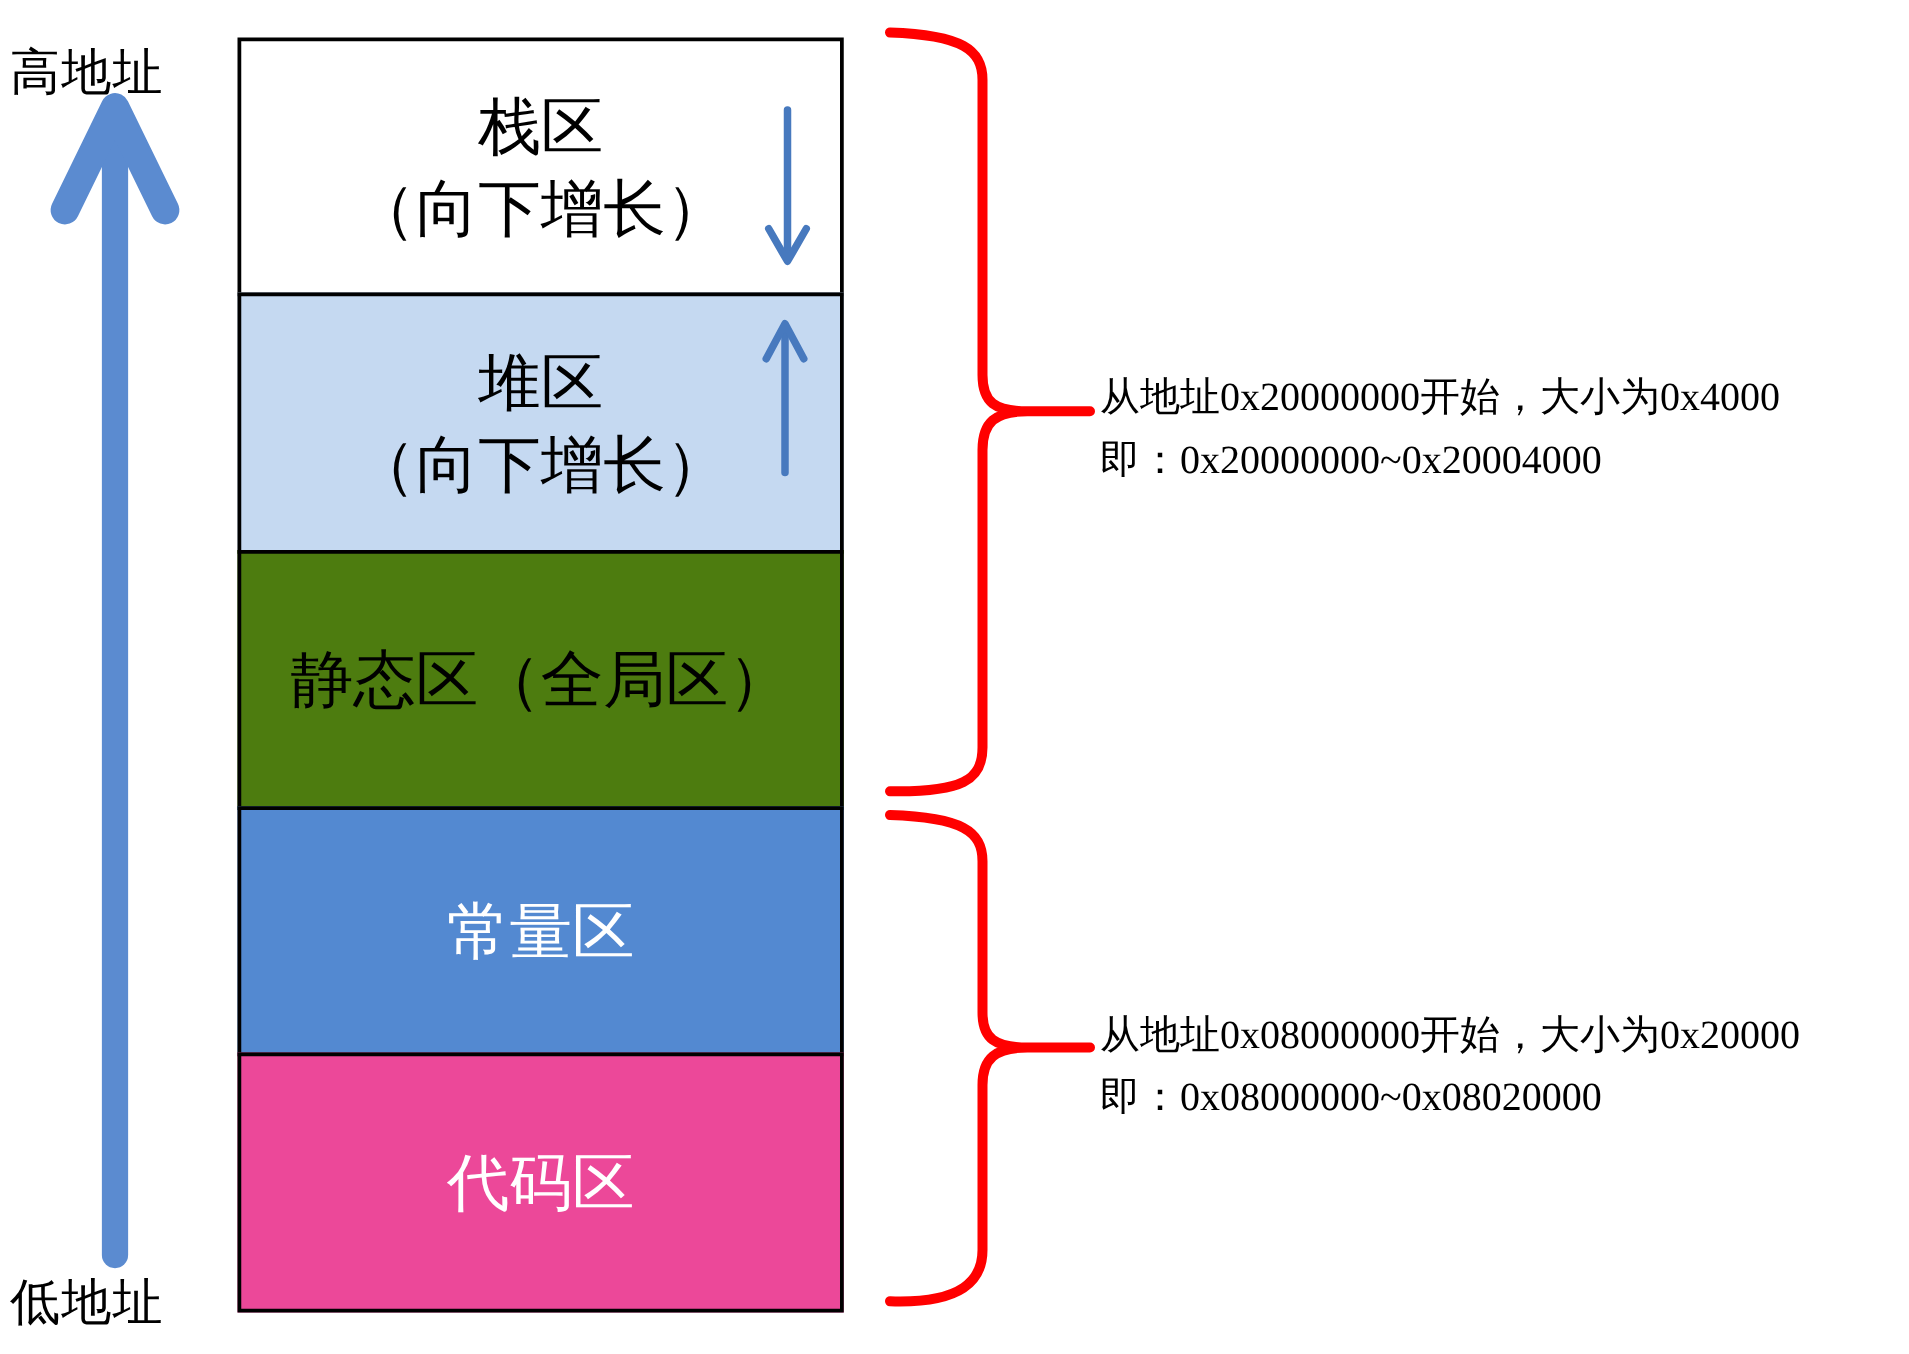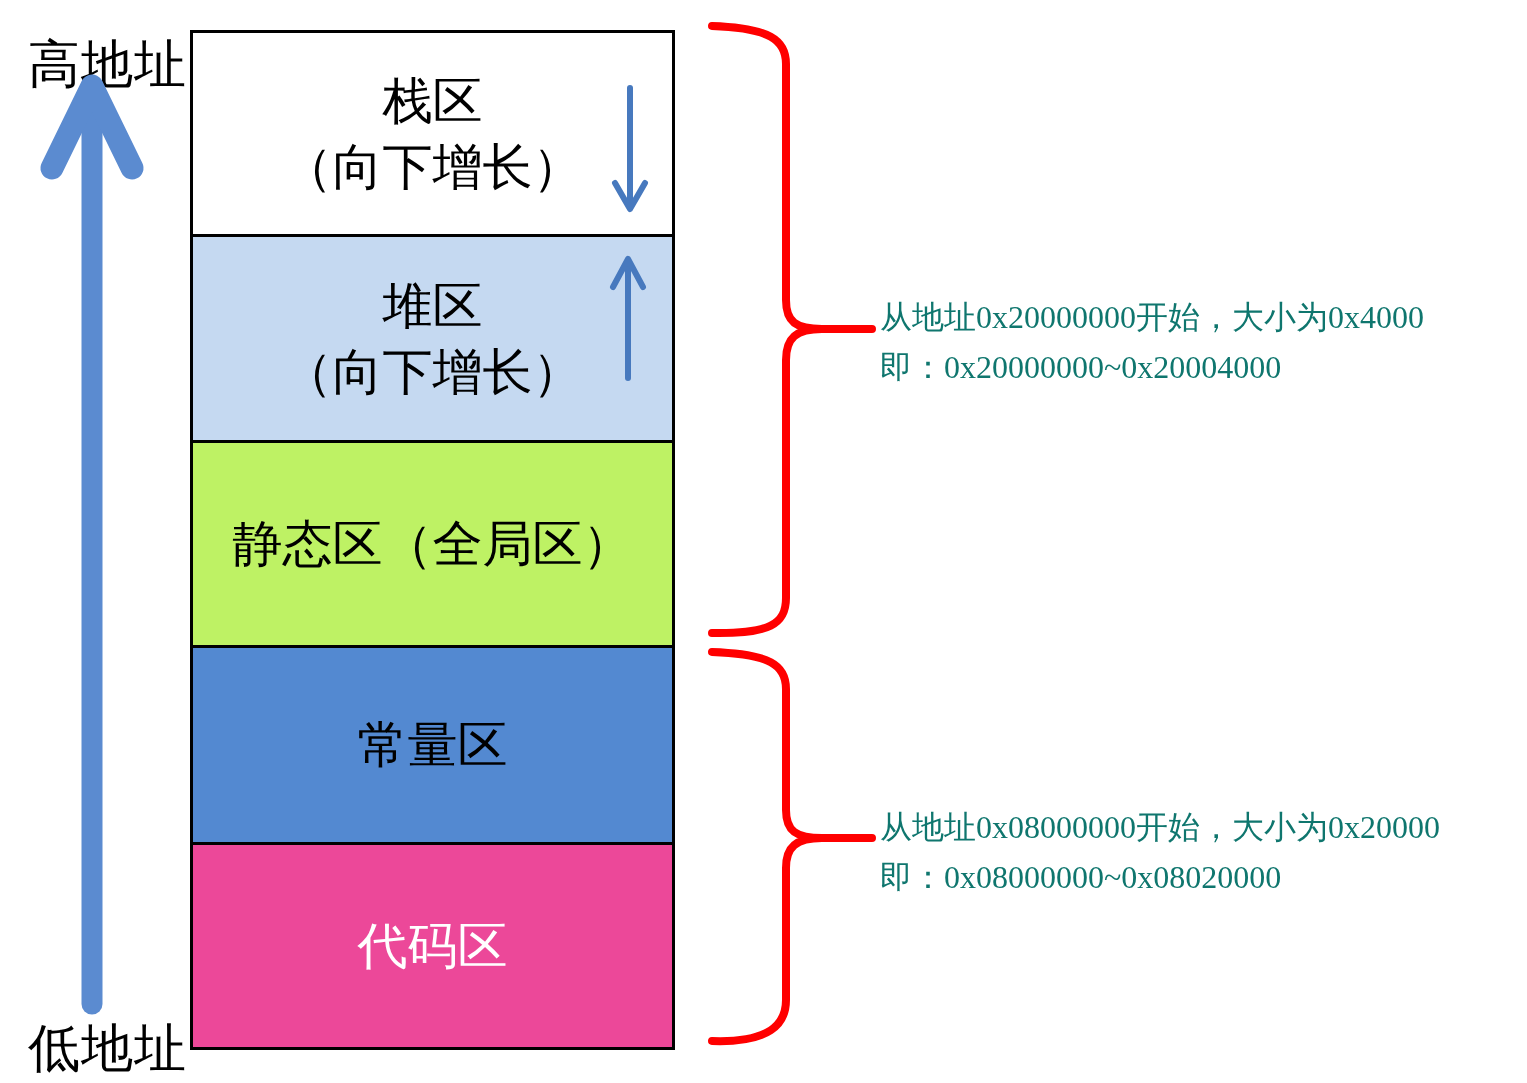--- a/index.html
+++ b/index.html
@@ -8,23 +8,23 @@
     width: 1527px;
     height: 1083px;
     background: #ffffff;
     overflow: hidden;
     font-family: "Liberation Serif", "DejaVu Serif", serif;
   }
 
   
   .addr-label {
     position: absolute;
-    left: 28px;
+    left: 8px;
     width: 150px;
-    font-size: 52px;
+    font-size: 40px;
     color: #000000;
     letter-spacing: 1px;
     white-space: nowrap;
   }
   .addr-high { top: 30px; }
   .addr-low  { top: 1014px; }
 
   
   .mem-column {
     position: absolute;
@@ -61,21 +61,21 @@
     height: 1083px;
     pointer-events: none;
   }
 
   
   .annotation {
     position: absolute;
     left: 880px;
     width: 620px;
     font-size: 32px;
-    color: #0f766e;
+    color: #000000;
     line-height: 1.56;
     white-space: nowrap;
   }
   .ann-top    { top: 293px; }
   .ann-bottom { top: 803px; }
 </style>
 </head>
 <body>
 
 <div class="canvas">
@@ -85,24 +85,24 @@
 
   <div class="mem-column">
     <div class="mem-box r0" style="background-color: rgb(255, 255, 255); color: rgb(0, 0, 0);">
       <div class="mem-label">栈区</div>
       <div class="mem-label">（向下增长）</div>
     </div>
     <div class="mem-box r1" style="background-color: rgb(197, 217, 241); color: rgb(0, 0, 0); justify-content: center;">
       <div class="mem-label">堆区</div>
       <div class="mem-label">（向下增长）</div>
     </div>
-    <div class="mem-box r2" style="background-color: #bef264; color: rgb(0, 0, 0);">
+    <div class="mem-box r2" style="background-color: #4d7c0f; color: rgb(0, 0, 0);">
       <div class="mem-label">静态区（全局区）</div>
     </div>
-    <div class="mem-box r3" style="background-color: rgb(83, 137, 209); color: #000000;">
+    <div class="mem-box r3" style="background-color: rgb(83, 137, 209); color: #ffffff;">
       <div class="mem-label">常量区</div>
     </div>
     <div class="mem-box r4" style="background-color: #ec4899; color: rgb(255, 255, 255);">
       <div class="mem-label">代码区</div>
     </div>
   </div>
 
   <svg class="overlay" viewBox="0 0 1527 1083">
 
     <g fill="none" stroke-linecap="round" stroke-linejoin="round" stroke="#5B8BD0">

